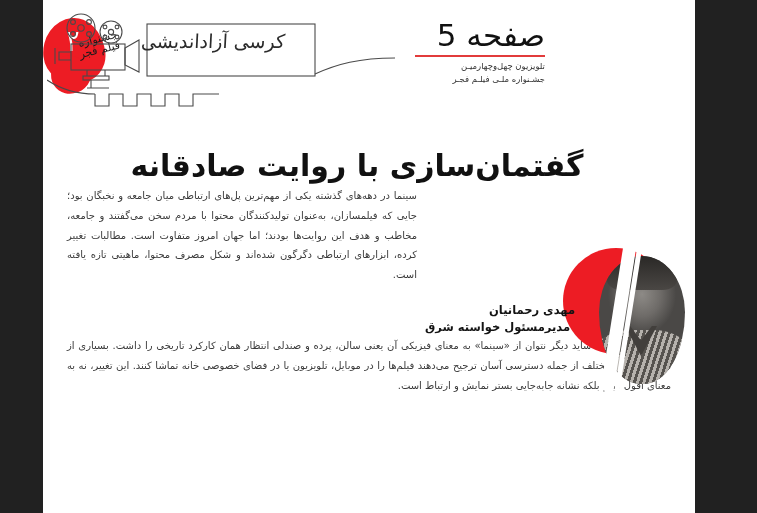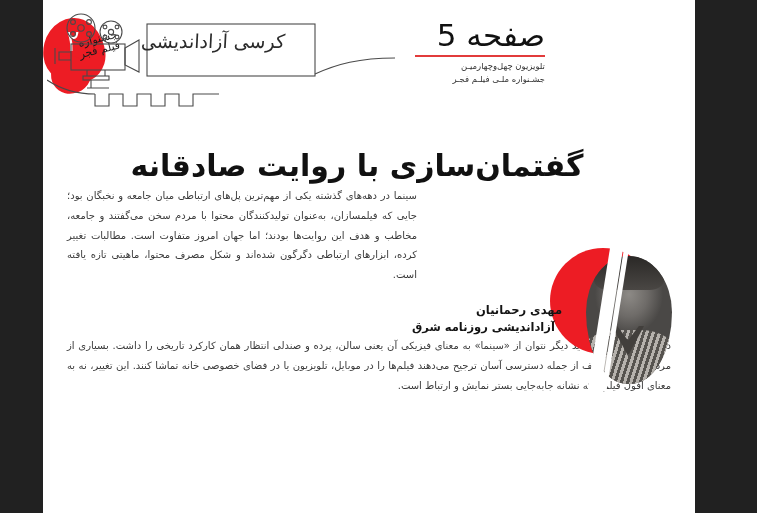--- a/index.html
+++ b/index.html
@@ -73,21 +73,21 @@
 
   
   #title{
     position:absolute;left:0;top:128px;width:628px;
     text-align:center;
     font-size:30px;font-weight:bold;color:#111;
     letter-spacing:0px;
   }
 
   
-  #author{position:absolute;right:17px;top:62px;width:200px;height:145px;}
+  #author{position:absolute;right:4px;top:62px;width:200px;height:145px;}
   #author .redcircle{
     position:absolute;right:22px;top:0;width:106px;height:106px;
     border-radius:50%;background:var(--red,#ED1C24);
   }
   #author .photo{
     position:absolute;right:6px;top:8px;width:86px;height:128px;
     border-radius:50% 50% 48% 48% / 44% 44% 56% 56%;
     overflow:hidden;
     background:
       radial-gradient(ellipse 34px 40px at 50% 30%, #8d8a86 0%, #6e6b68 55%, #4a4846 100%),
@@ -218,21 +218,21 @@
         <div id="author">
           <div class="redcircle"></div>
           <div class="photo">
             <div class="hair"></div>
             <div class="shirt"></div>
             <div class="collar"></div>
           </div>
           <div class="slash"></div>
           <div class="slash2"></div>
           <div class="name">مهدی رحمانیان</div>
-          <div class="role">آزاداندیشی روزنامه شرق</div>
+          <div class="role">مدیرمسئول خواسته شرق</div>
         </div>
       </div>
 
       <p class="ptext" id="p-lead" style="color: rgb(58, 58, 58);">سینما در دهه‌های گذشته یکی از مهم‌ترین پل‌های ارتباطی میان جامعه و نخبگان بود؛ جایی که فیلمسازان، به‌عنوان تولیدکنندگان محتوا با مردم سخن می‌گفتند و جامعه، مخاطب و هدف این روایت‌ها بودند؛ اما جهان امروز متفاوت است. مطالبات تغییر کرده، ابزارهای ارتباطی دگرگون شده‌اند و شکل مصرف محتوا، ماهیتی تازه یافته است.</p>
     </div>
 
     <p class="ptext" id="p-rest" style="color: rgb(58, 58, 58);">در چنین شرایطی، شاید دیگر نتوان از «سینما» به معنای فیزیکی آن یعنی سالن، پرده و صندلی انتظار همان کارکرد تاریخی را داشت. بسیاری از مردم به دلایل مختلف از جمله دسترسی آسان ترجیح می‌دهند فیلم‌ها را در موبایل، تلویزیون یا در فضای خصوصی خانه تماشا کنند. این تغییر، نه به معنای افول فیلم بلکه نشانه جابه‌جایی بستر نمایش و ارتباط است.</p>
 
   </div>
 

